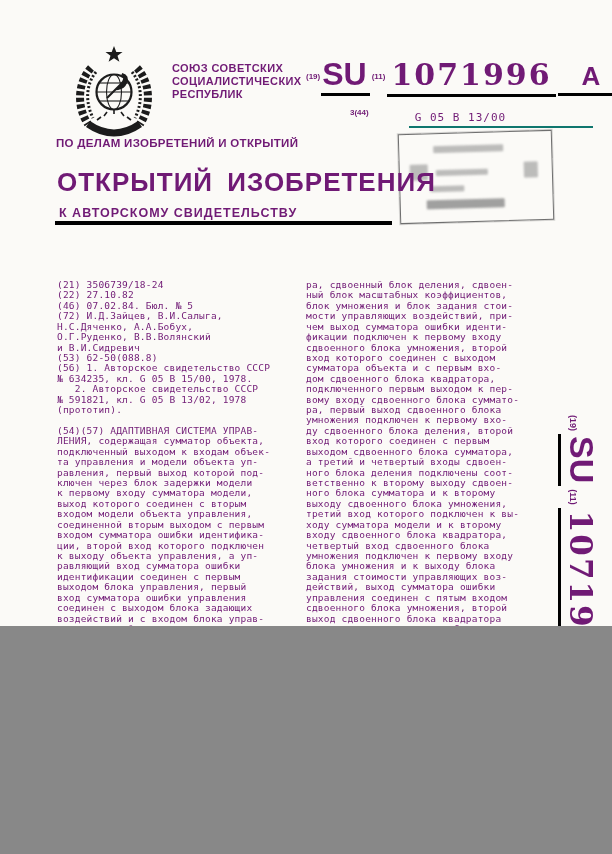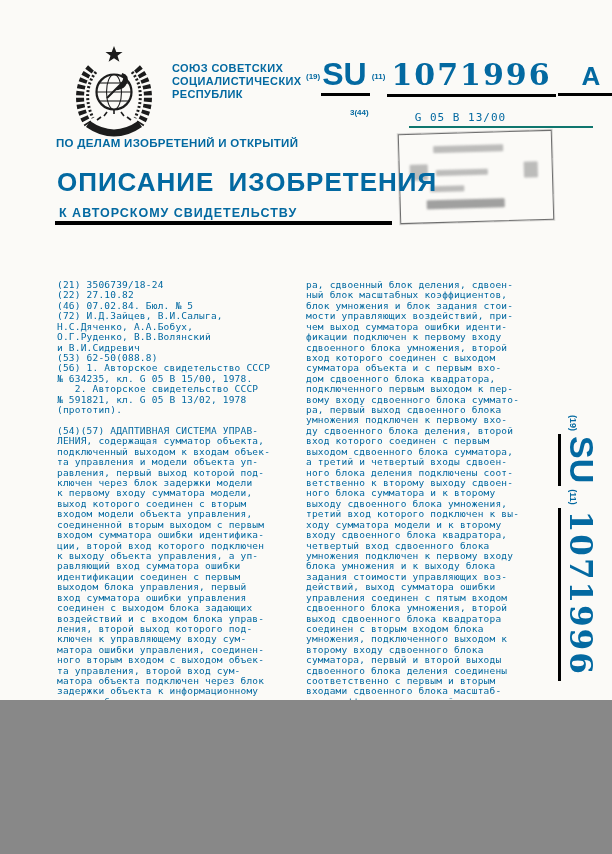--- a/index.html
+++ b/index.html
@@ -1,18 +1,18 @@
 <!DOCTYPE html>
 <html><head>
 <meta charset="utf-8">
 <style>
   html,body{margin:0;padding:0;background:#888;}
   .sheet{
-    position:relative;width:612px;height:700px;margin:0 auto;
-    background:#fbfaf7;color:#0369a1;overflow:hidden;
+    position:relative;width:612px;height:626px;margin:0 auto;
+    background:#fbfaf7;color:#701a75;overflow:hidden;
     font-family:"DejaVu Sans Mono",monospace;
   }
   
   .emblem{position:absolute;left:66px;top:44px;width:96px;height:104px;}
   .union-name{
     position:absolute;left:172px;top:62px;
     font-family:"Liberation Sans",sans-serif;font-weight:bold;
     font-size:11px;line-height:13px;letter-spacing:.4px;
   }
   .doc-id{position:absolute;left:306px;top:56px;white-space:nowrap;}
@@ -124,21 +124,21 @@
 
   <div class="stamp">
     <div class="smudge" style="left:34px;top:12px;width:70px;height:7px;"></div>
     <div class="smudge" style="left:10px;top:30px;width:18px;height:16px;"></div>
     <div class="smudge" style="left:36px;top:36px;width:52px;height:6px;"></div>
     <div class="smudge" style="left:124px;top:30px;width:14px;height:16px;"></div>
     <div class="smudge" style="left:30px;top:52px;width:34px;height:6px;"></div>
     <div class="smudge" style="left:26px;top:66px;width:78px;height:9px;opacity:.8;"></div>
   </div>
 
-  <div class="title">ОПИСАНИЕ ИЗОБРЕТЕНИЯ</div>
+  <div class="title">ОТКРЫТИЙ ИЗОБРЕТЕНИЯ</div>
   <div class="subtitle">К АВТОРСКОМУ СВИДЕТЕЛЬСТВУ</div>
   <div class="rule"></div>
 
   <div class="col col-left">(21) 3506739/18-24
 (22) 27.10.82
 (46) 07.02.84. Бюл. № 5
 (72) И.Д.Зайцев, В.И.Салыга,
 Н.С.Дяченко, А.А.Бобух,
 О.Г.Руденко, В.В.Волянский
 и В.И.Сидревич

